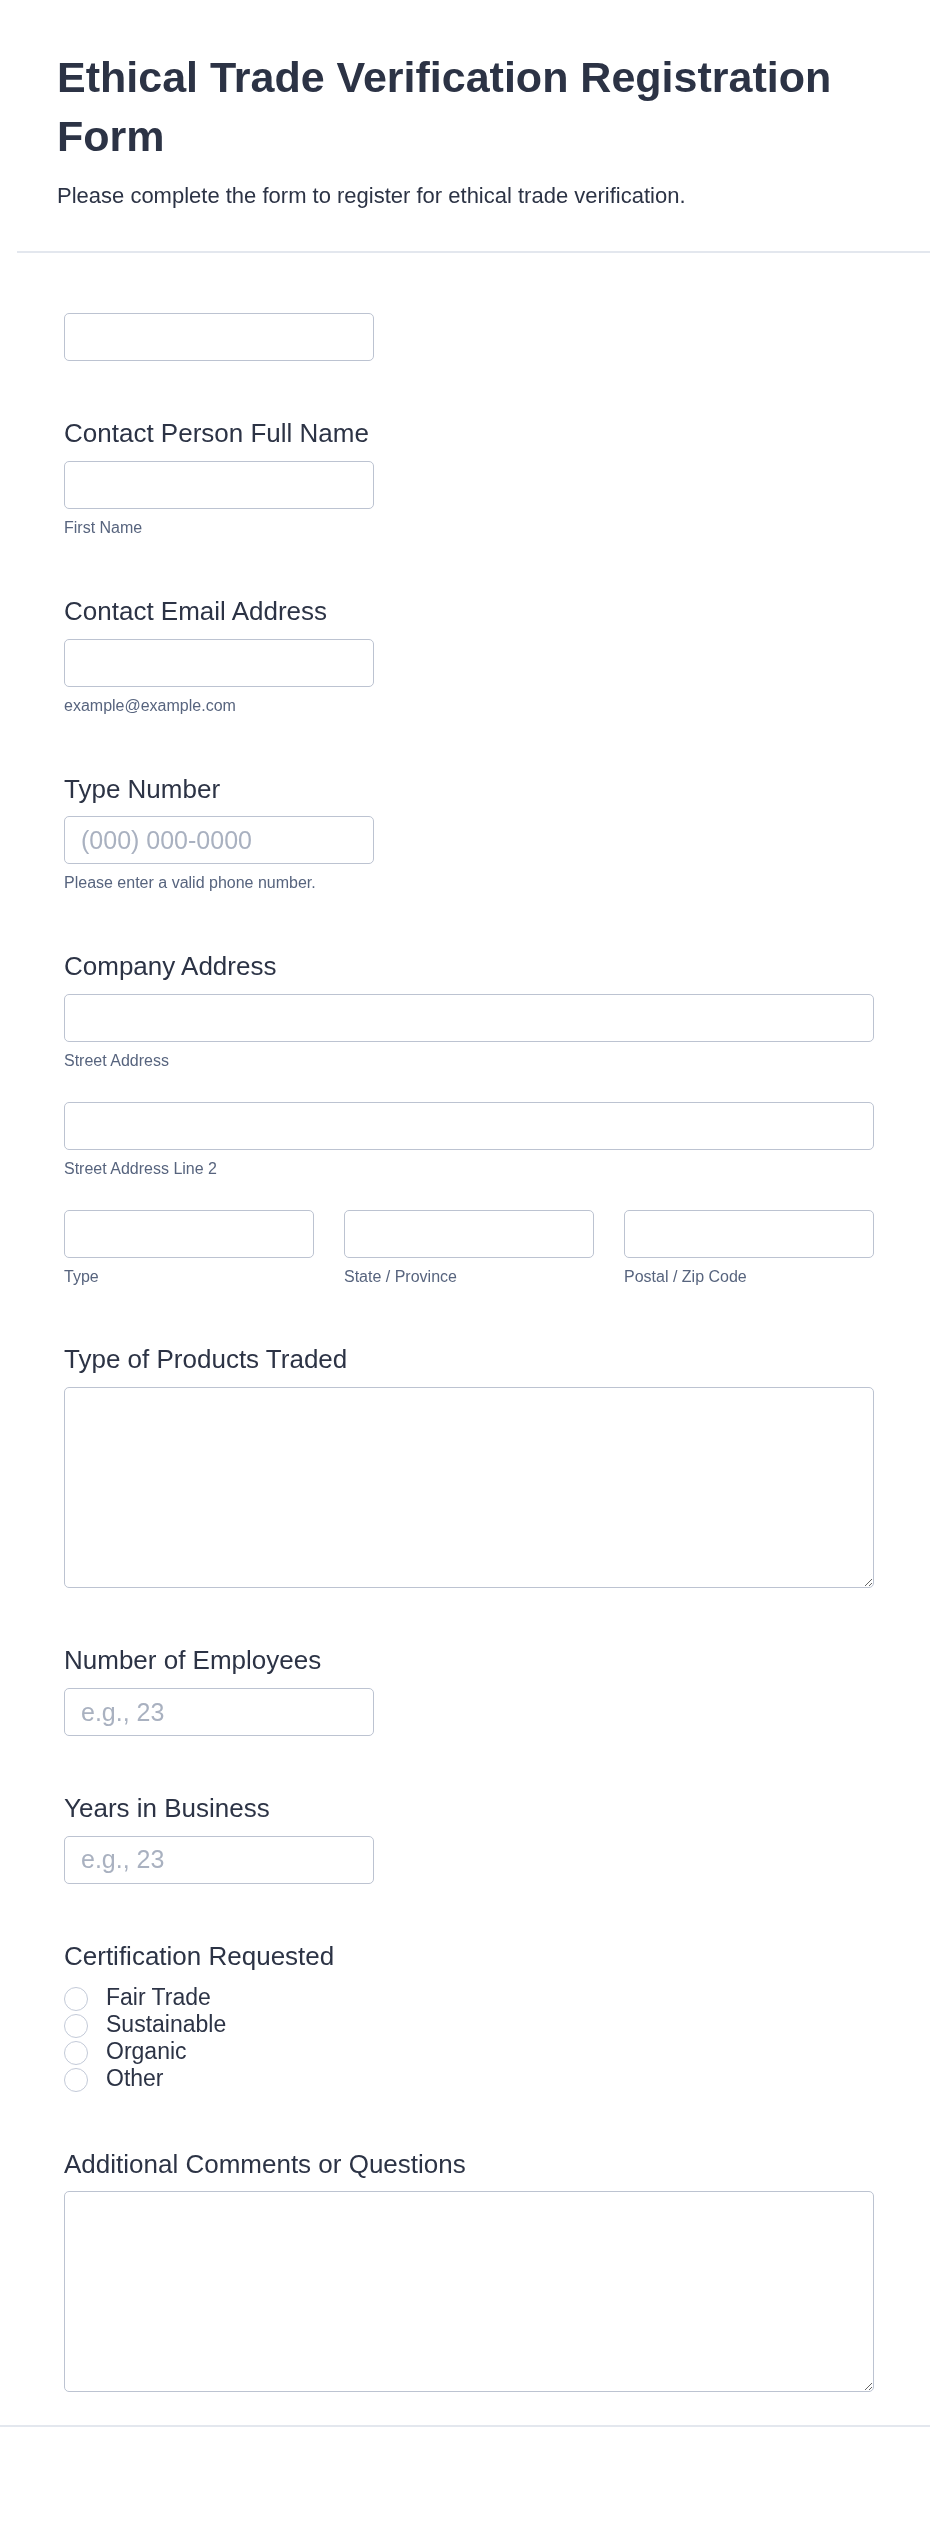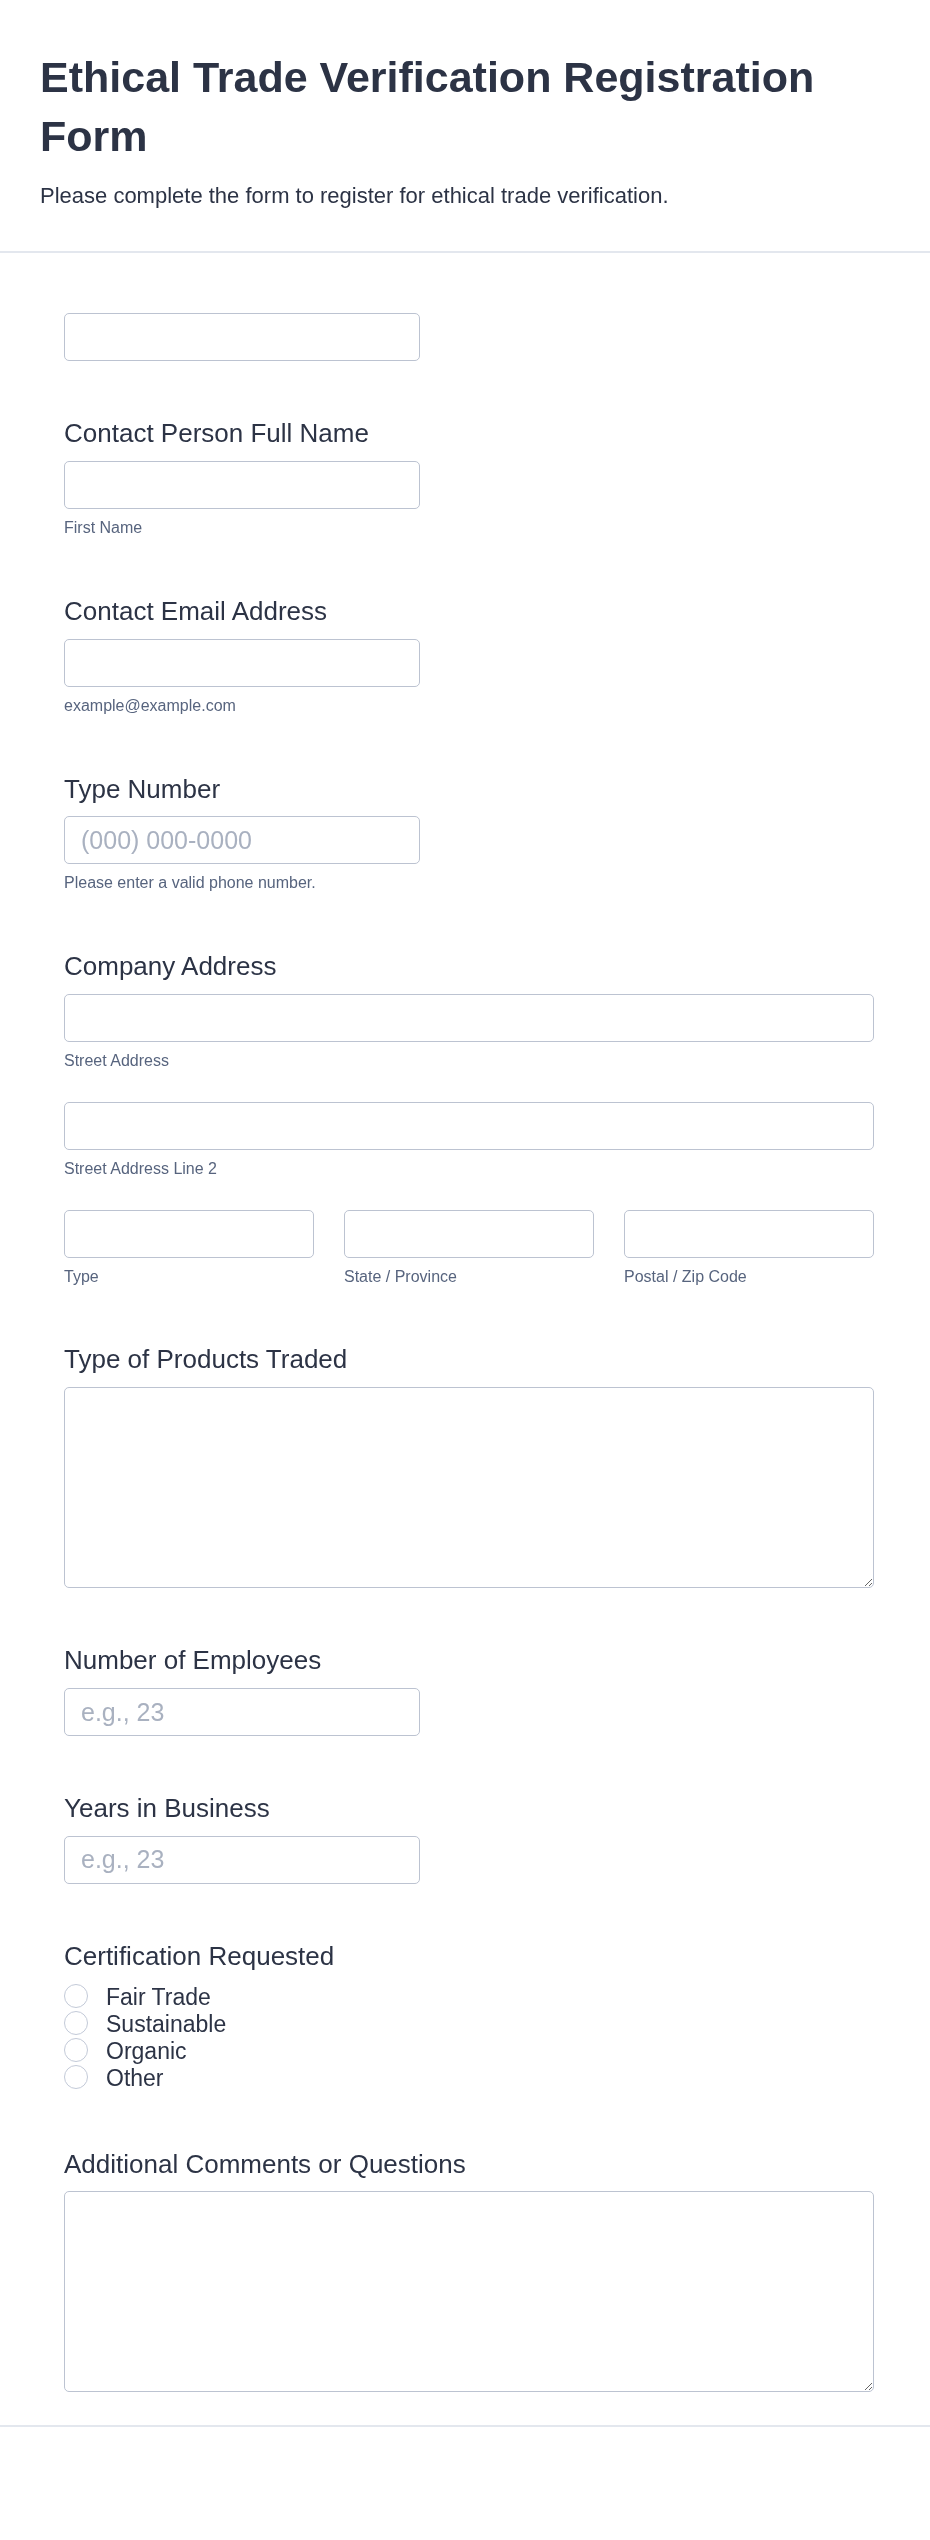--- a/index.html
+++ b/index.html
@@ -8,20 +8,21 @@
     width: 930px;
     min-height: 2540px;
     margin: 0 auto;
     font-family: "Liberation Sans", "DejaVu Sans", sans-serif;
     color: #2c3345;
   }
   
   .form-header {
     padding: 48px 56px 40px 40px;
     border-bottom: 2px solid #e3e7ee;
+    margin-left: 17px;
   }
   .form-title {
     font-size: 43px;
     font-weight: 700;
     line-height: 1.38;
     color: #2c3345;
     max-width: 790px;
   }
   .form-subtitle {
     margin-top: 14px;
@@ -46,21 +47,21 @@
     border: 1px solid #bcc3d1;
     border-radius: 5px;
     font-family: "Liberation Sans", "DejaVu Sans", sans-serif;
     font-size: 25px;
     color: #2c3345;
     padding: 0 16px;
     outline: none;
   }
   .text-input { height: 48px; }
   .text-input::placeholder, .text-area::placeholder { color: #a9b1c0; opacity: 1; }
-  .w-half  { width: 356px; }
+  .w-half  { width: 310px; }
   .w-full  { width: 810px; }
   .text-area {
     width: 810px;
     height: 201px;
     padding: 12px 16px;
     resize: both;
     line-height: 1.35;
   }
   .sub-label {
     display: block;
@@ -71,21 +72,21 @@
   }
   .input-row { display: flex; gap: 16px; }
   .input-col { display: flex; flex-direction: column; }
   .addr-row { display: flex; gap: 30px; margin-top: 30px; }
   .addr-group { margin-top: 30px; }
   .w-third { width: 250px; }
   
   .radio-group { margin-top: 4px; }
   .radio-row {
     display: flex;
-    align-items: flex-start;
+    align-items: flex-end;
     margin-top: 0;
     cursor: pointer;
   }
   .radio-input {
     appearance: none;
     -webkit-appearance: none;
     width: 24px;
     height: 24px;
     border: 1px solid #c3cad8;
     border-radius: 50%;

